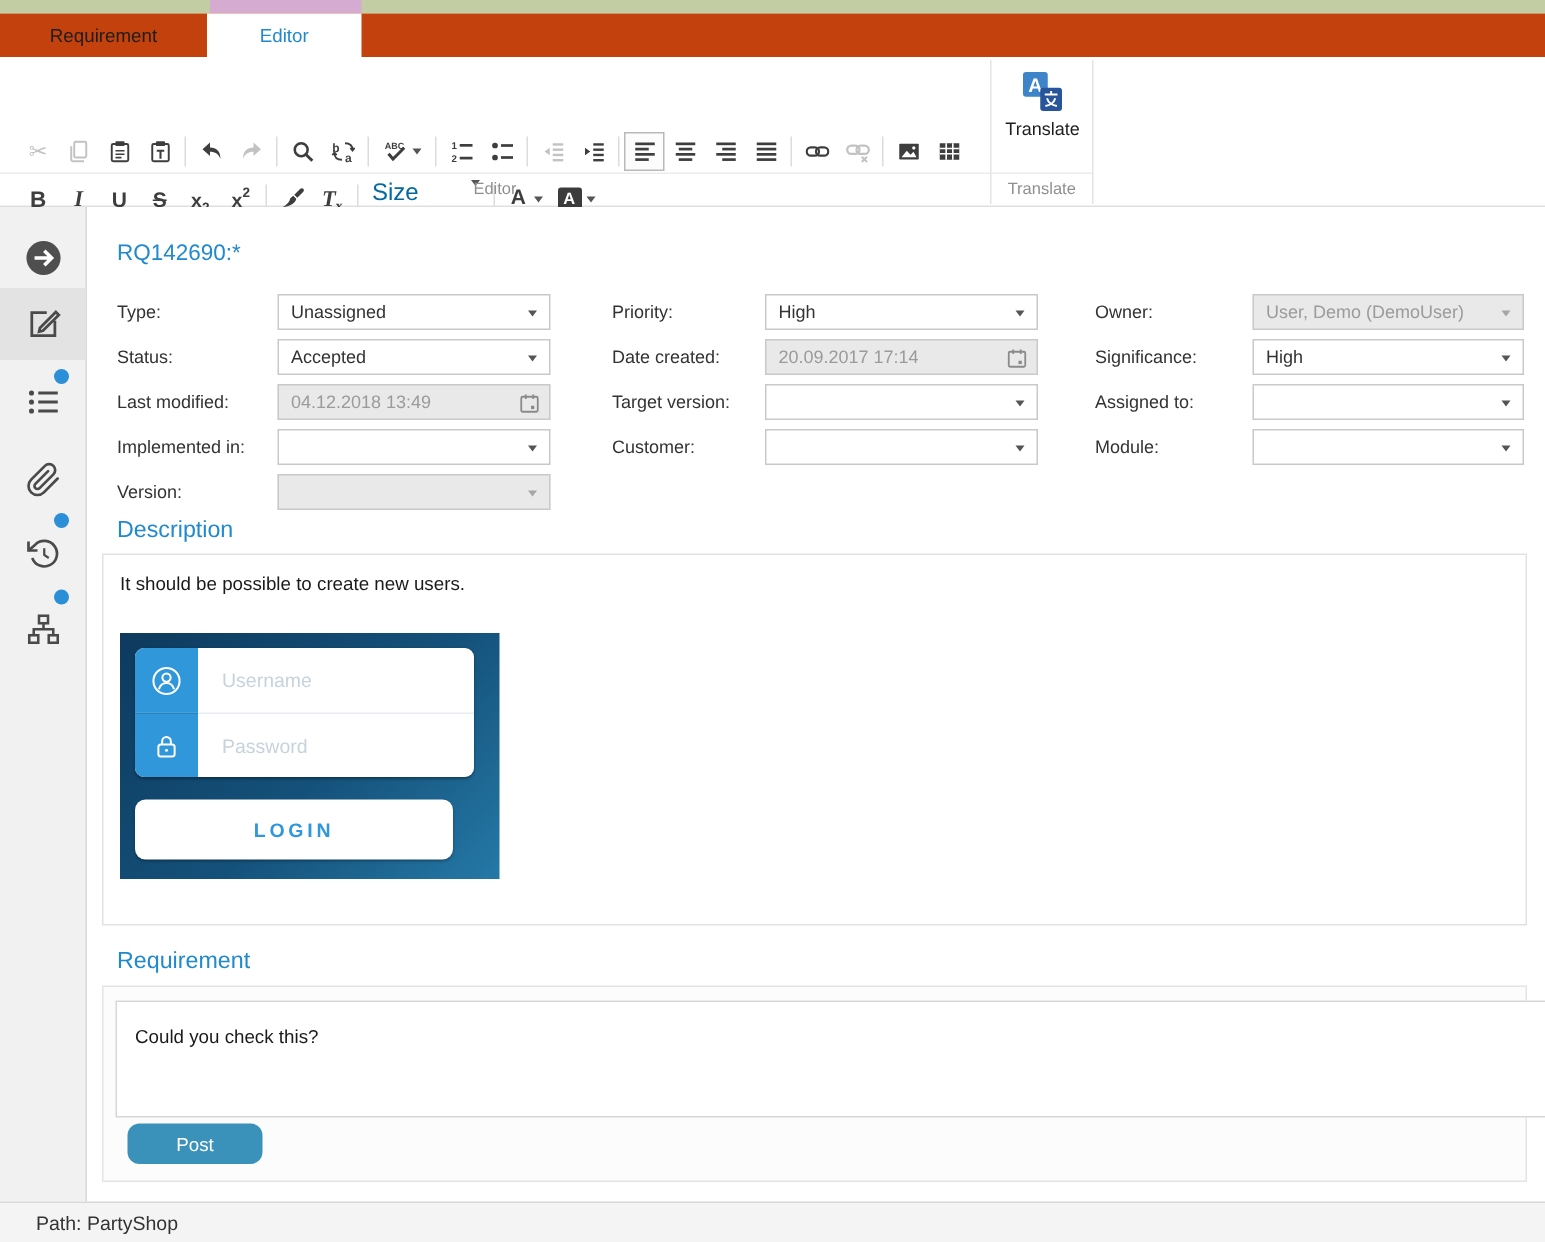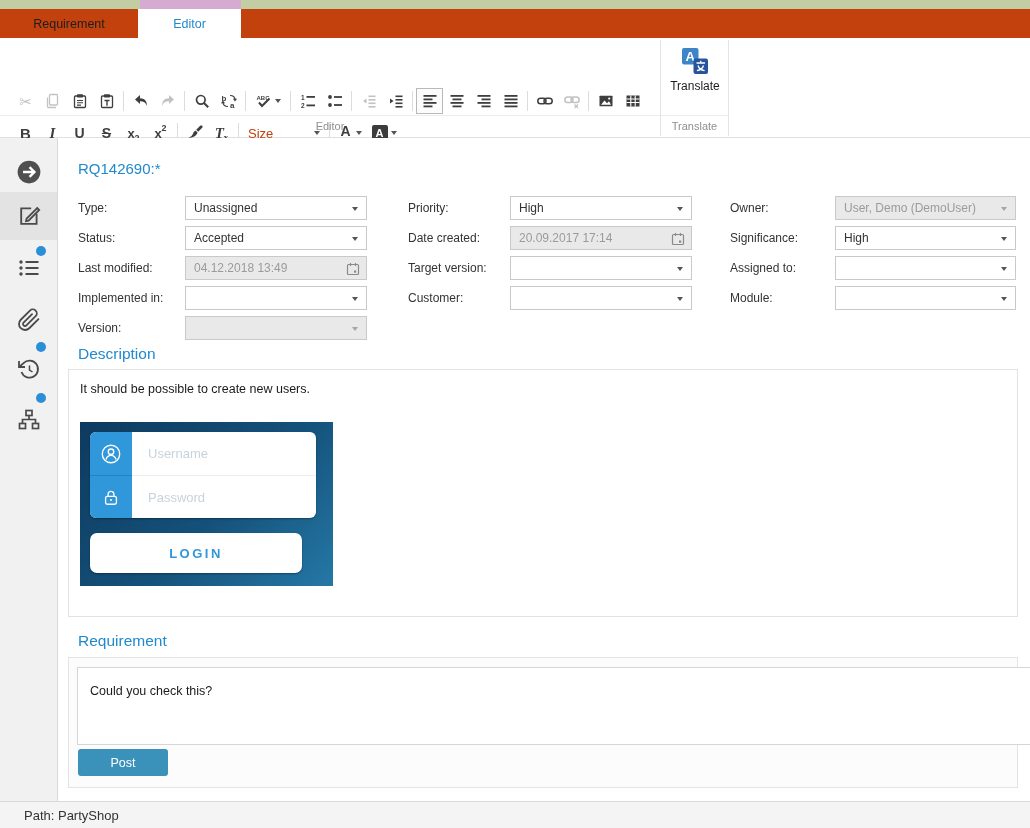--- a/index.html
+++ b/index.html
@@ -31,21 +31,21 @@
   .glyph-b{font-weight:bold;font-size:15px}
   .glyph-i{font-style:italic;font-family:"Liberation Serif",serif;font-weight:bold;font-size:15px}
   .glyph-u{font-size:14px;font-weight:bold;text-decoration:underline}
   .glyph-s{font-size:14px;font-weight:bold;text-decoration:line-through}
   .subsup{font-size:13px;font-weight:bold;display:inline-flex;align-items:flex-end;line-height:1}
   .mk{font-size:9px}
   .mk-sub{transform:translateY(3px)}
   .mk-sup{transform:translateY(-7px)}
   .rmf{font-family:"Liberation Serif",serif;font-style:italic;font-weight:bold;font-size:15px;display:inline-flex;align-items:flex-end;line-height:1}
   .rmf .mk{font-style:normal;transform:translateY(1px)}
-  .size-btn{width:84px;height:26px;display:flex;align-items:center;justify-content:space-between;padding:0 6px;color:#c2410c;font-size:13px;background:transparent;border:none;font-family:inherit}
+  .size-btn{width:84px;height:26px;display:flex;justify-content:space-between;padding:0 6px;color:#0369a1;font-size:16px;background:transparent;border:none;font-family:inherit}
   .tc-wrap{display:inline-flex;flex-direction:column;align-items:center;line-height:1}
   .tc-a{font-weight:bold;font-size:14px;color:#3e3e3e}
   .tc-bar{width:14px;height:3px;background:#b5b5b5;margin-top:1px}
   .bg-a{width:16px;height:16px;background:#3c3c3c;border-radius:2px;color:#fff;font-weight:bold;font-size:11px;display:flex;align-items:center;justify-content:center}
   .vsep{position:absolute;top:2px;width:1px;height:96px;background:#e4e4e4}
   .vsep1{left:660px}
   .vsep2{left:728px}
   .label-line{position:absolute;top:77px;height:1px;background:#ececec}
   .ll-editor{left:0;width:660px}
   .ll-translate{left:661px;width:67px}
@@ -95,21 +95,21 @@
   .lc-row1{top:0}
   .lc-row2{top:43px;border-top:1px solid #e9edf0}
   .lc-strip{position:absolute;left:0;top:0;width:42px;height:43px;background:#2f97da;display:flex;align-items:center;justify-content:center}
   .lc-row2 .lc-strip{border-top:1px solid #2384c4;top:-1px;height:44px}
   .lc-ph{margin-left:58px;font-size:13px;color:#c7d3dc}
   .login-btn{position:absolute;left:10px;top:111px;width:212px;height:40px;background:#fff;border-radius:7px;display:flex;align-items:center;justify-content:center;font-size:13px;font-weight:bold;letter-spacing:2.5px;color:#2f97da;box-shadow:0 1px 2px rgba(0,0,0,.35)}
 
   .disc-h{top:494px}
   .disc-panel{position:absolute;left:10px;top:519px;width:950px;height:131px;border:1px solid #e4e4e4;background:#fcfcfc}
   .disc-input{position:absolute;left:8px;top:9px;width:973px;height:78px;border:1px solid #d6d6d6;background:#fff;font-size:12.5px;color:#1a1a1a;padding:16px 12px}
-  .post-btn{position:absolute;left:9px;top:91px;width:90px;height:27px;background:#3a92ba;border:none;border-radius:3px;color:#fff;font-size:12.5px;display:flex;align-items:center;justify-content:center;font-family:inherit}
+  .post-btn{position:absolute;left:16px;top:91px;width:90px;height:27px;background:#3a92ba;border:none;border-radius:8px;color:#fff;font-size:12.5px;display:flex;align-items:center;justify-content:center;font-family:inherit}
 
   .statusbar{position:absolute;left:0;top:801px;width:1030px;height:27px;background:#f4f4f4;border-top:1px solid #d9d9d9;display:flex;align-items:center;padding-left:24px;font-size:13px;color:#333}
 </style>
 </head>
 <body>
 
 <div class="topbar">
   <div class="topbar-accent"></div>
 </div>
 

